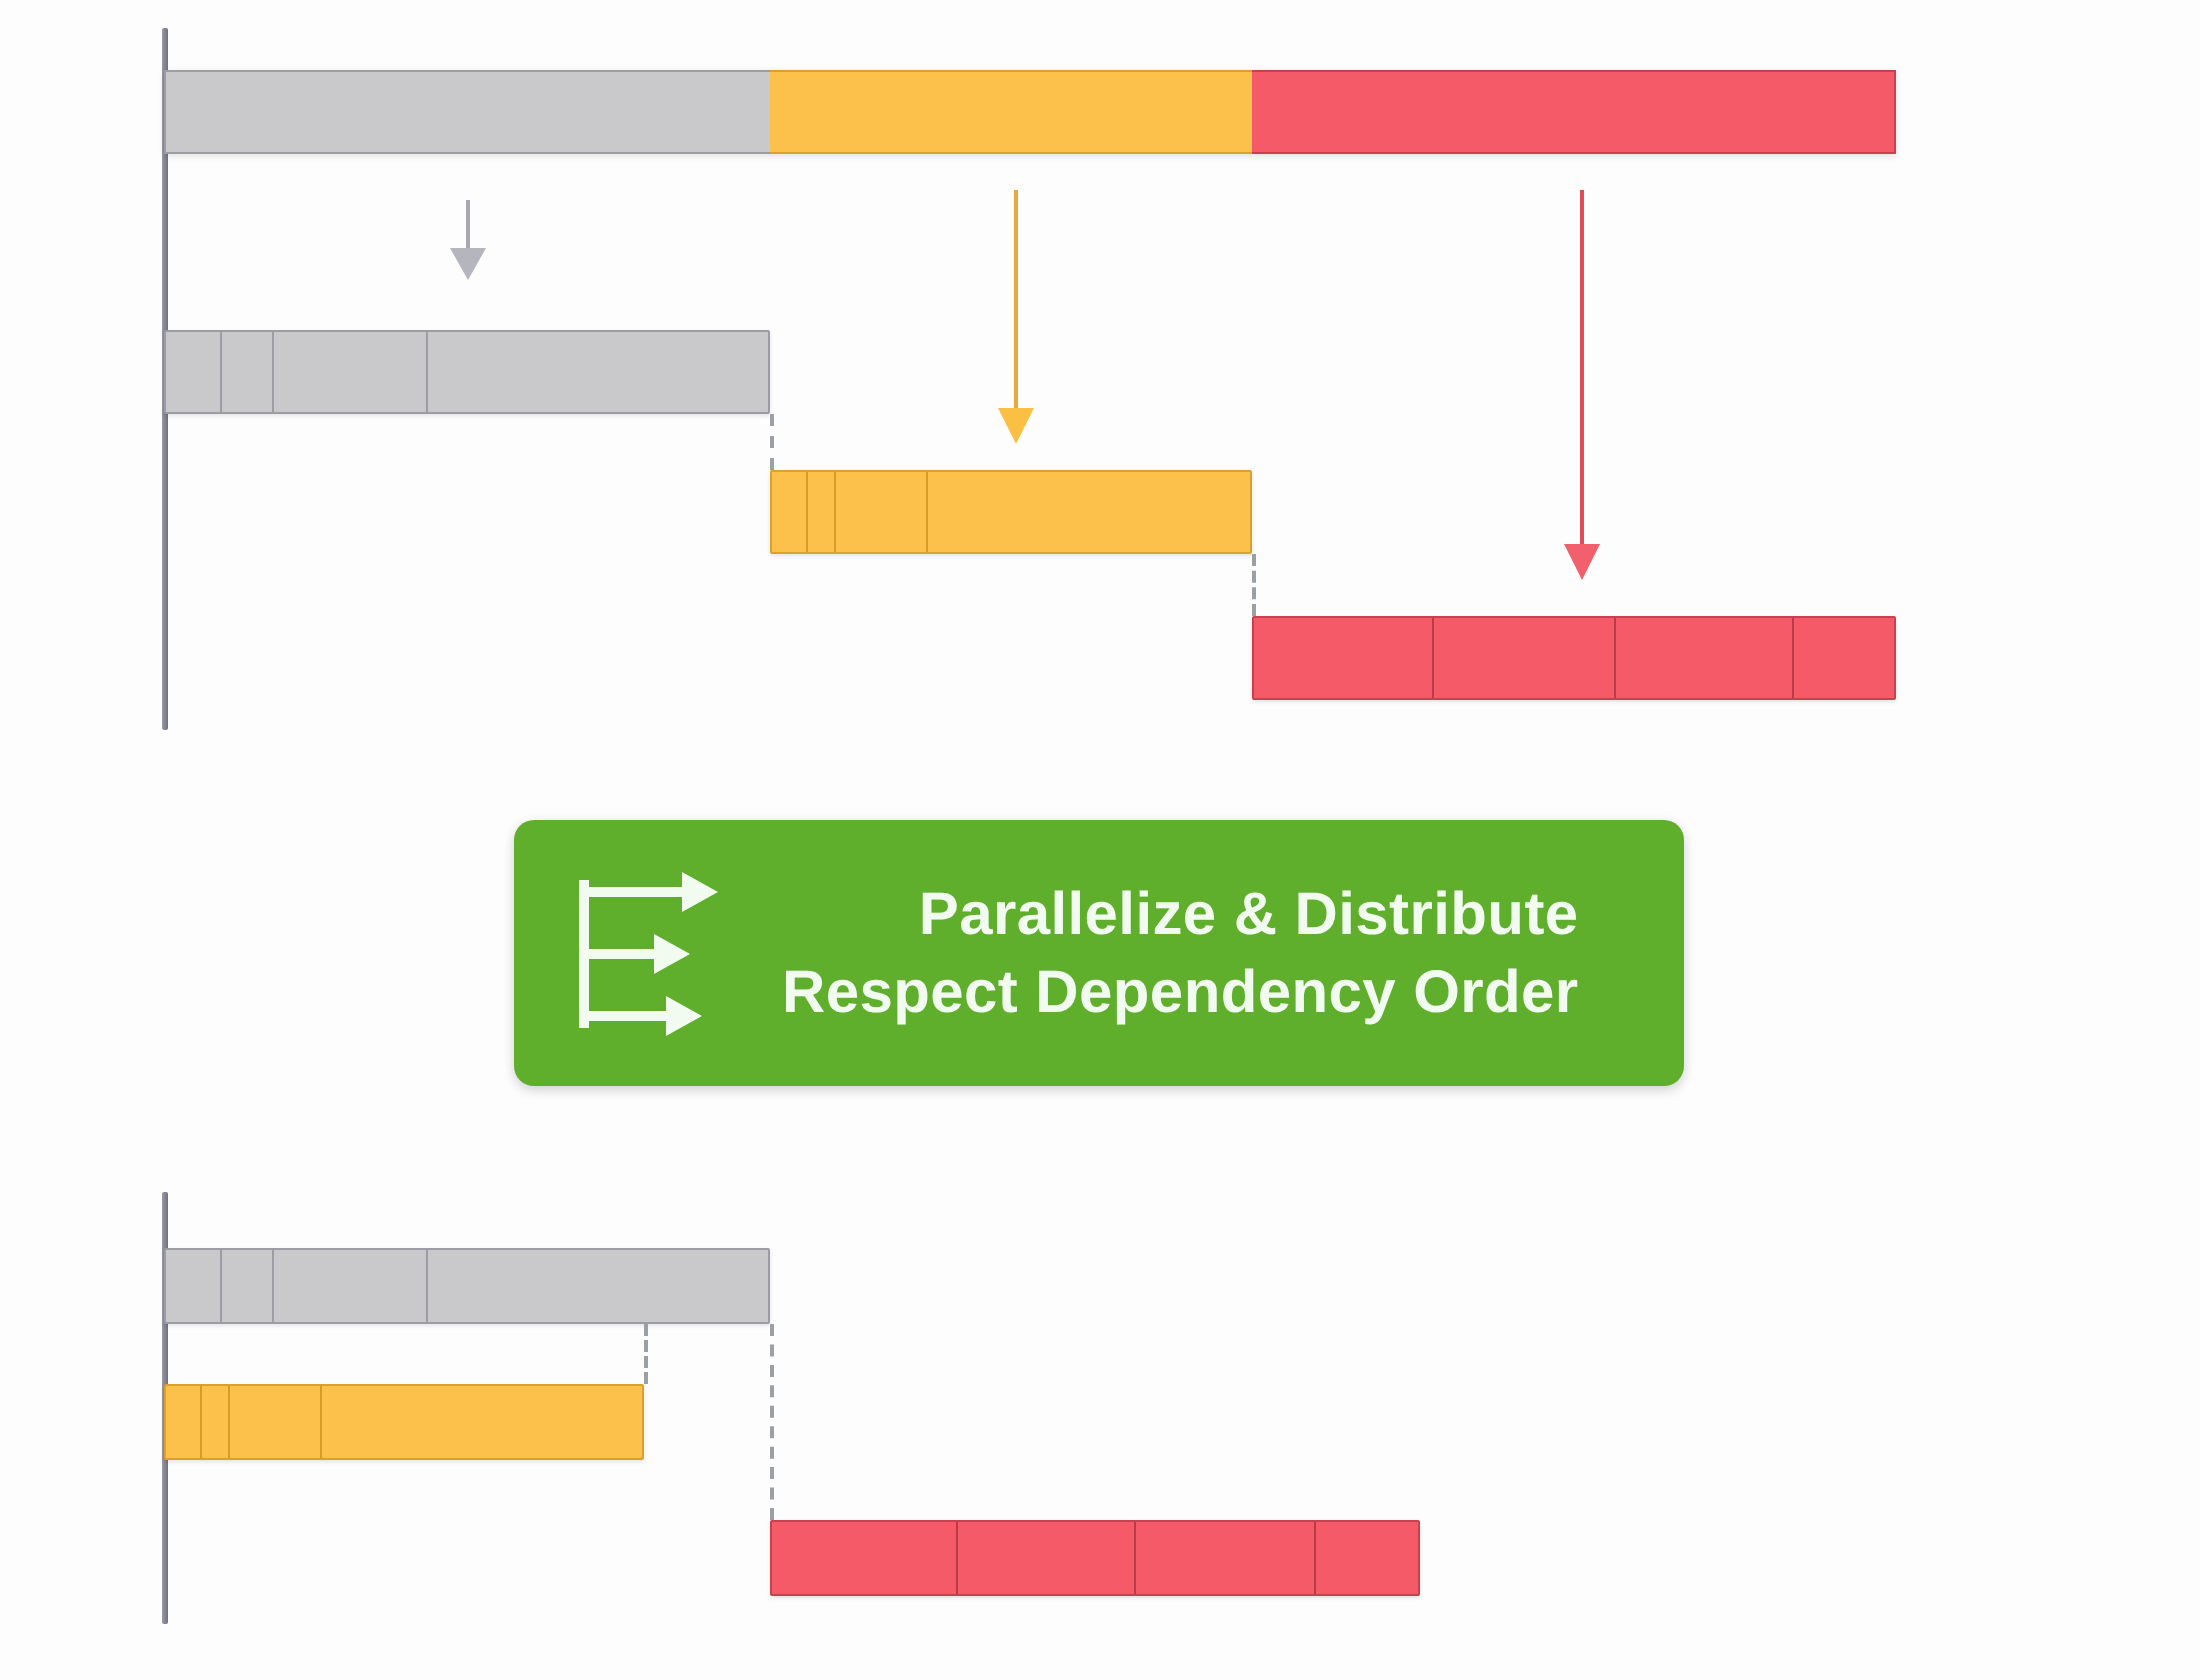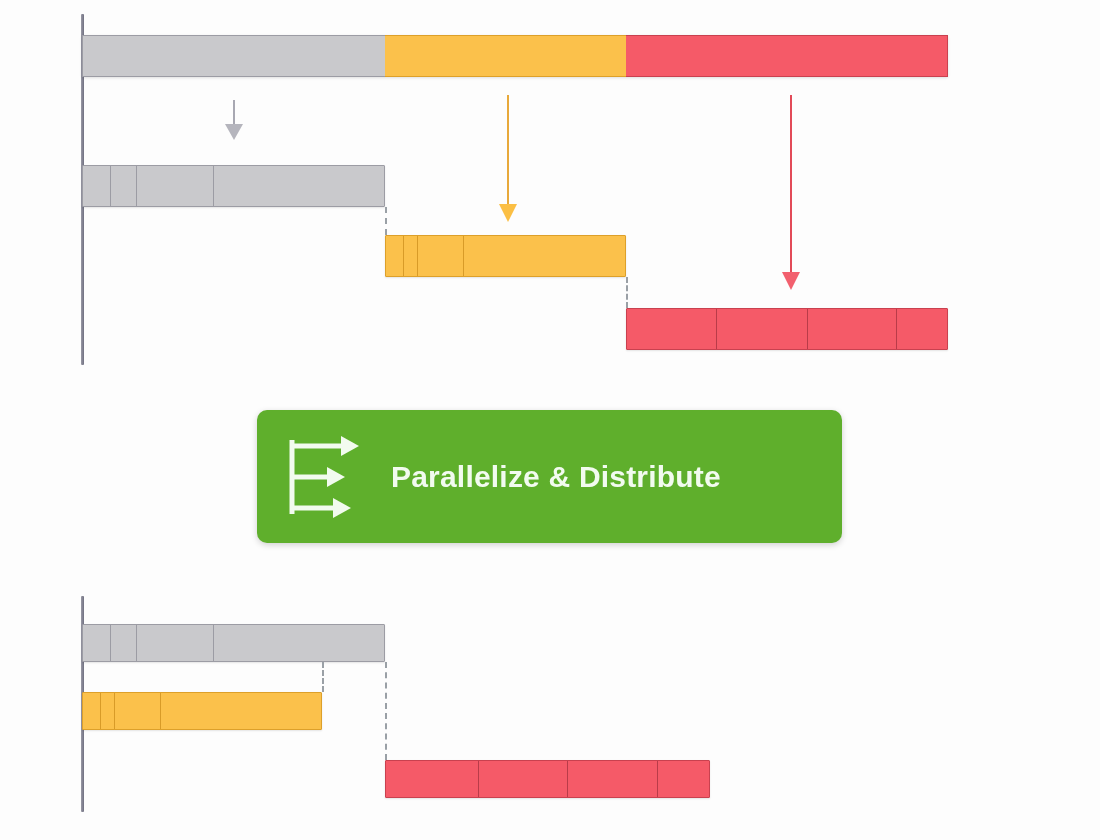--- a/index.html
+++ b/index.html
@@ -203,20 +203,21 @@
         </g>
         <g fill="#f2fbef">
           <polygon points="56,2 74,12 56,22"></polygon>
           <polygon points="42,33 60,43 42,53"></polygon>
           <polygon points="48,64 66,74 48,84"></polygon>
         </g>
       </svg>
     </div>
     <div class="banner-text">
       <div class="line">Parallelize &amp; Distribute</div>
+      <div class="line">Respect Dependency Order</div>
     </div>
   </div>
 
   <div class="axis" style="left:81px; top:596px; height:216px;"></div>
 
   <div class="bar gray" style="left:82px; top:624px; width:303px; height:38px;">
     <div class="seg" style="width:28px;"></div>
     <div class="seg" style="width:26px;"></div>
     <div class="seg" style="width:77px;"></div>
     <div class="seg" style="flex:1 1 auto;"></div>

